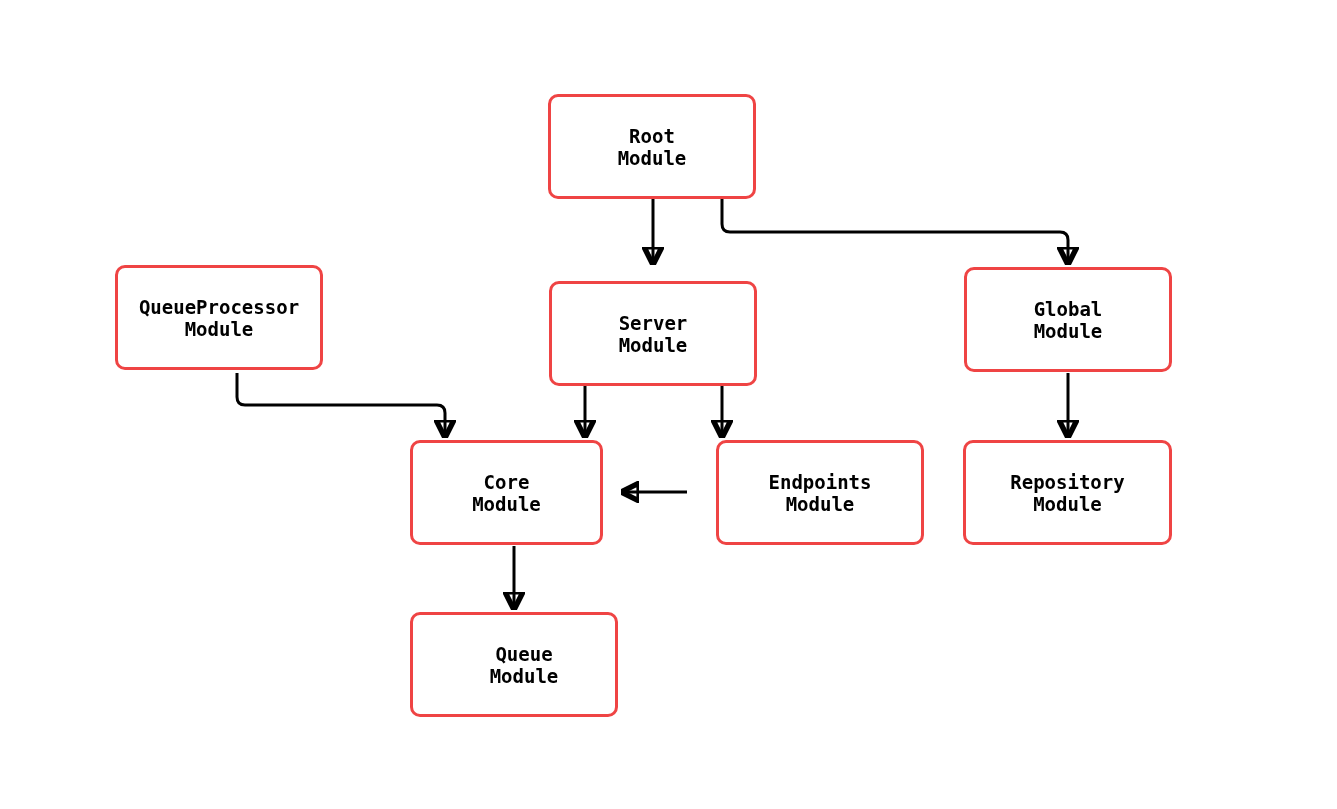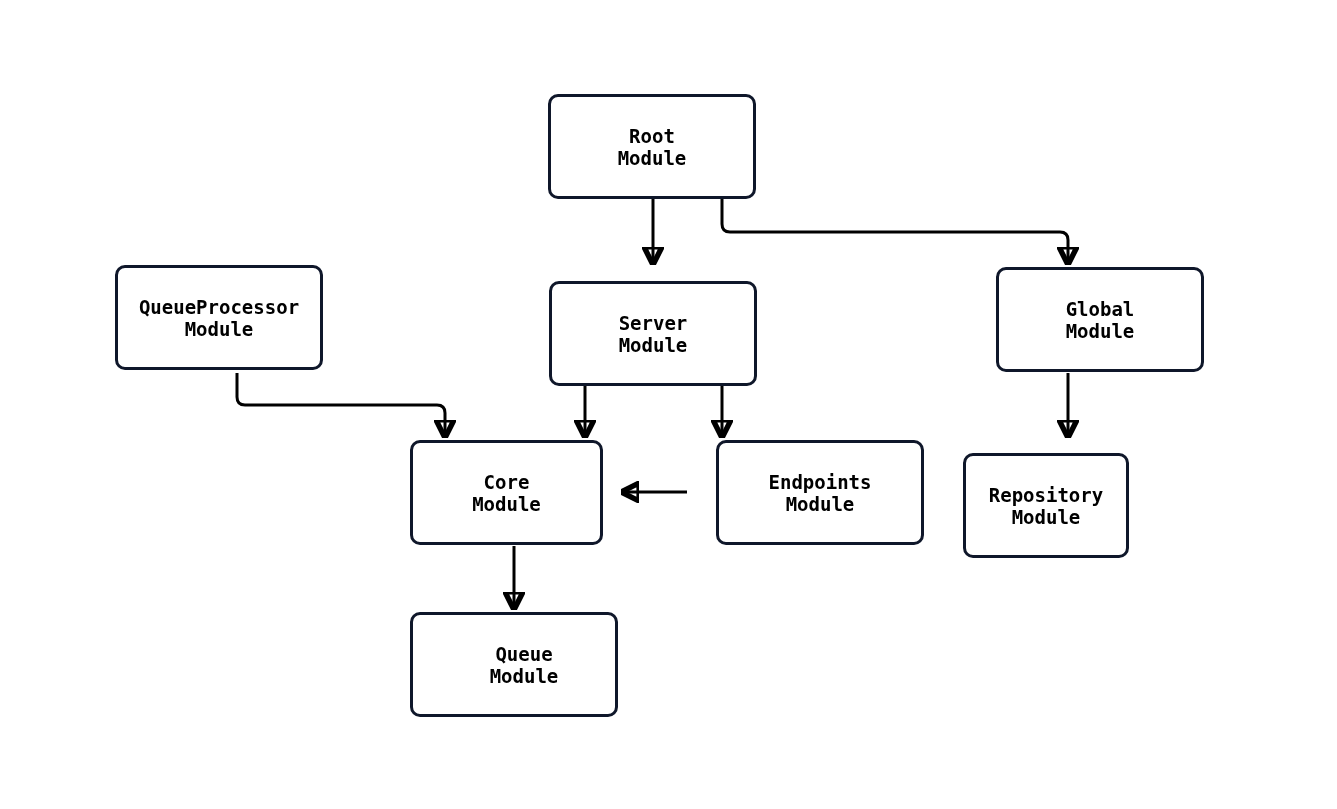--- a/index.html
+++ b/index.html
@@ -27,43 +27,43 @@
     fill: none;
     stroke: #000000;
     stroke-width: 3;
   }
   .node {
     position: absolute;
     width: 208px;
     height: 105px;
     box-sizing: border-box;
     background: #ffffff;
-    border: 3px solid #0f172a;
+    border: 3px solid #ef4444;
     border-radius: 10px;
     display: flex;
     align-items: center;
     justify-content: center;
     z-index: 2;
   }
   .node-label {
     white-space: pre-line;
     text-align: center;
     font-size: 19px;
     font-weight: 700;
     line-height: 22px;
     color: #000000;
   }
   
   #node-root          { left: 548px;  top: 94px;  }
   #node-queueprocessor{ left: 115px;  top: 265px; }
   #node-server        { left: 549px;  top: 281px; }
-  #node-global        { left: 996px;  top: 267px; }
+  #node-global        { left: 964px;  top: 267px; }
   #node-core          { left: 410px;  top: 440px; width: 193px; }
   #node-endpoints     { left: 688px;  top: 440px; margin-left: 28px; }
-  #node-repository    { left: 963px;  top: 440px; width: 166px; margin-top: 13px; }
+  #node-repository    { left: 963px;  top: 440px; width: 209px; }
   #node-queue         { left: 410px;  top: 612px; padding-left: 20px; }
 </style>
 </head>
 <body>
 
 <div class="canvas">
 
   <svg class="edges-layer" viewBox="0 0 1337 809" xmlns="http://www.w3.org/2000/svg">
     <defs>
       <marker id="arrowhead" viewBox="0 0 10 10" refX="9.5" refY="5" markerUnits="userSpaceOnUse" markerWidth="18" markerHeight="22" orient="auto">

